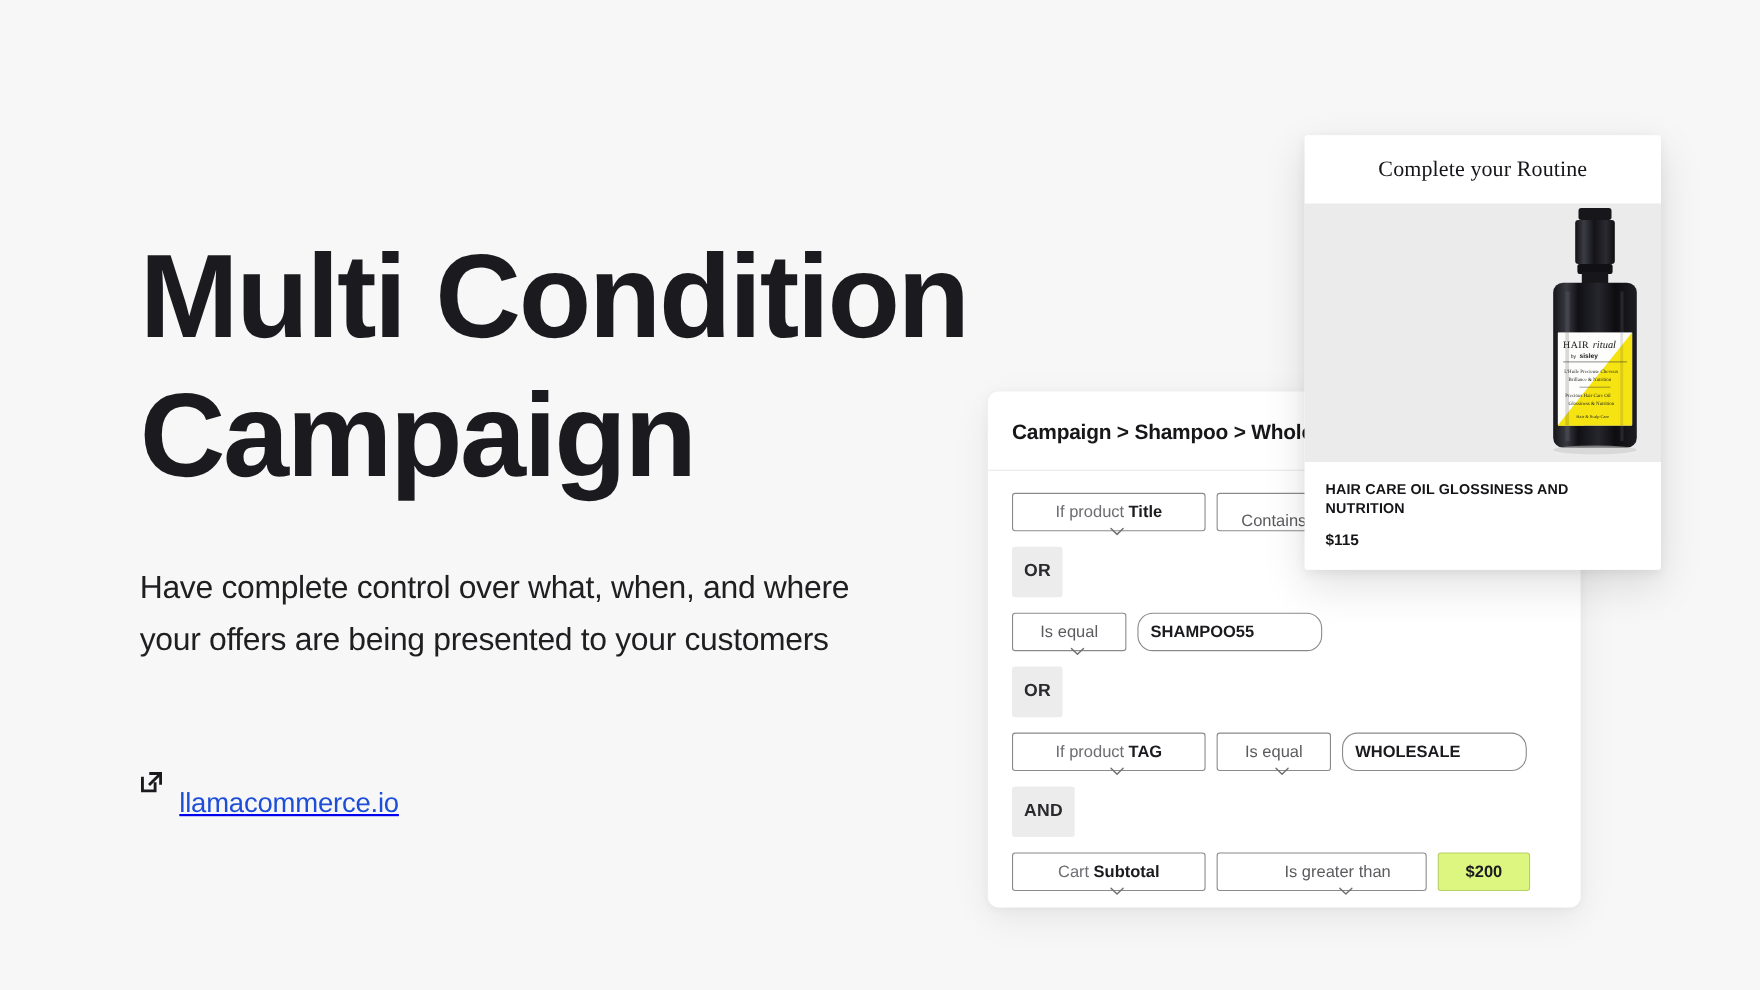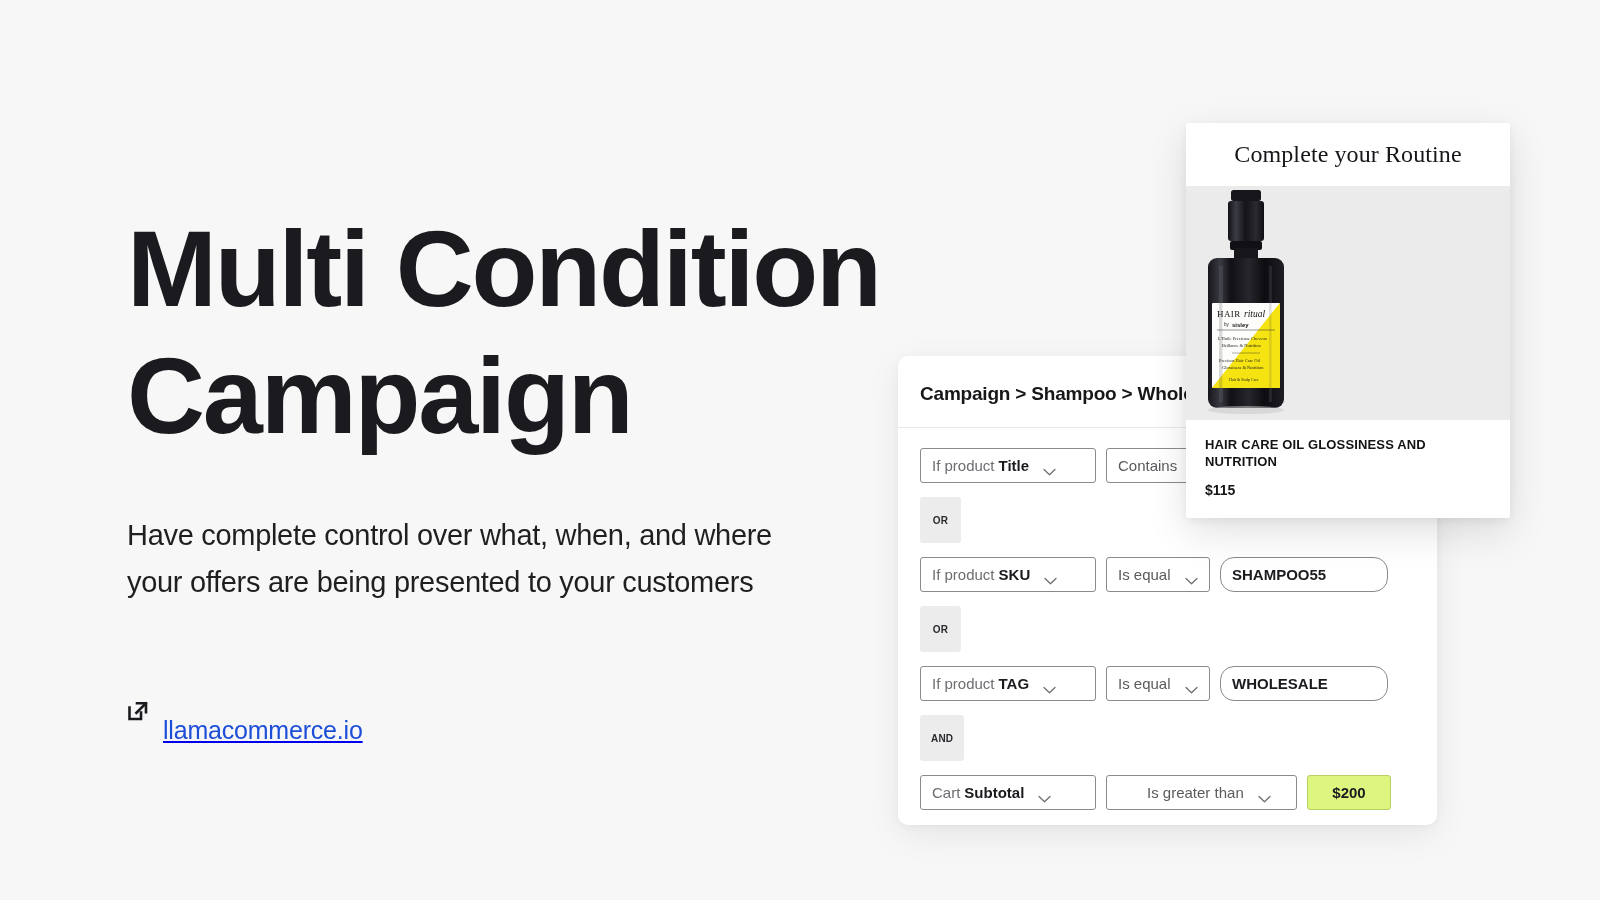--- a/index.html
+++ b/index.html
@@ -112,21 +112,21 @@
     border-radius: 3px;
     background: #fff;
     display: flex;
     align-items: center;
     padding: 0 11px;
     font-size: 15px;
     color: #5b5b5f;
     white-space: nowrap;
   }
 
-  .field.select { justify-content: flex-start; }
+  .field.select { justify-content: flex-end; flex-direction: column; }
 
   .field .lbl-light { color: #6d6d72; }
   .field .lbl-bold { color: #1b1b1f; font-weight: bold; margin-left: 4px; }
 
   .chev {
     width: 13px;
     height: 8px;
     flex: 0 0 auto;
     margin-left: 14px;
   }
@@ -158,21 +158,21 @@
 
   .logic-badge {
     display: inline-flex;
     align-items: center;
     justify-content: center;
     height: 46px;
     min-width: 41px;
     padding: 16px 11px;
     background: #ececec;
     border-radius: 3px;
-    font-size: 10px;
+    font-size: 16px;
     font-weight: bold;
     color: #2a2a2e;
     letter-spacing: 0.2px;
     margin-bottom: 14px;
   }
 
   
   .product-card {
     position: absolute;
     left: 1186px;
@@ -190,32 +190,32 @@
   .product-header {
     height: 65px;
     display: flex;
     align-items: center;
     justify-content: center;
     background: #ffffff;
   }
 
   .product-header-title {
     font-family: "Liberation Serif", serif;
-    font-size: 24px;
+    font-size: 20px;
     color: #16161a;
     letter-spacing: 0.1px;
   }
 
   .product-image-area {
     flex: 1;
     background: #ebebeb;
     position: relative;
     display: flex;
     align-items: center;
-    justify-content: flex-start;
+    justify-content: flex-end;
   }
 
   .bottle { display: block; }
 
   .product-info {
     background: #ffffff;
     padding: 17px 19px 20px 19px;
   }
 
   .product-name {
@@ -274,30 +274,20 @@
         <span>Contains</span>
       </div>
       <div class="field w-value">
         <span></span>
       </div>
     </div>
     <div class="logic-badge">OR</div>
 
     
     <div class="rule-row">
-      <div class="field select w-subject">
-        <span>
-          <span class="lbl-light">If product</span><span class="lbl-bold">SKU</span>
-        </span>
-        <span class="chev">
-          <svg viewBox="0 0 13 8" width="13" height="8" fill="none" xmlns="http://www.w3.org/2000/svg">
-              <path d="M1 1.5 L6.5 6.8 L12 1.5" stroke="#6f6f74" stroke-width="1.3" stroke-linecap="round" stroke-linejoin="round"></path>
-            </svg>
-        </span>
-      </div>
       <div class="field select w-operator">
         <span>Is equal</span>
         <span class="chev">
           <svg viewBox="0 0 13 8" width="13" height="8" fill="none" xmlns="http://www.w3.org/2000/svg">
               <path d="M1 1.5 L6.5 6.8 L12 1.5" stroke="#6f6f74" stroke-width="1.3" stroke-linecap="round" stroke-linejoin="round"></path>
             </svg>
         </span>
       </div>
       <div class="field w-value">
         <span>SHAMPOO55</span>

